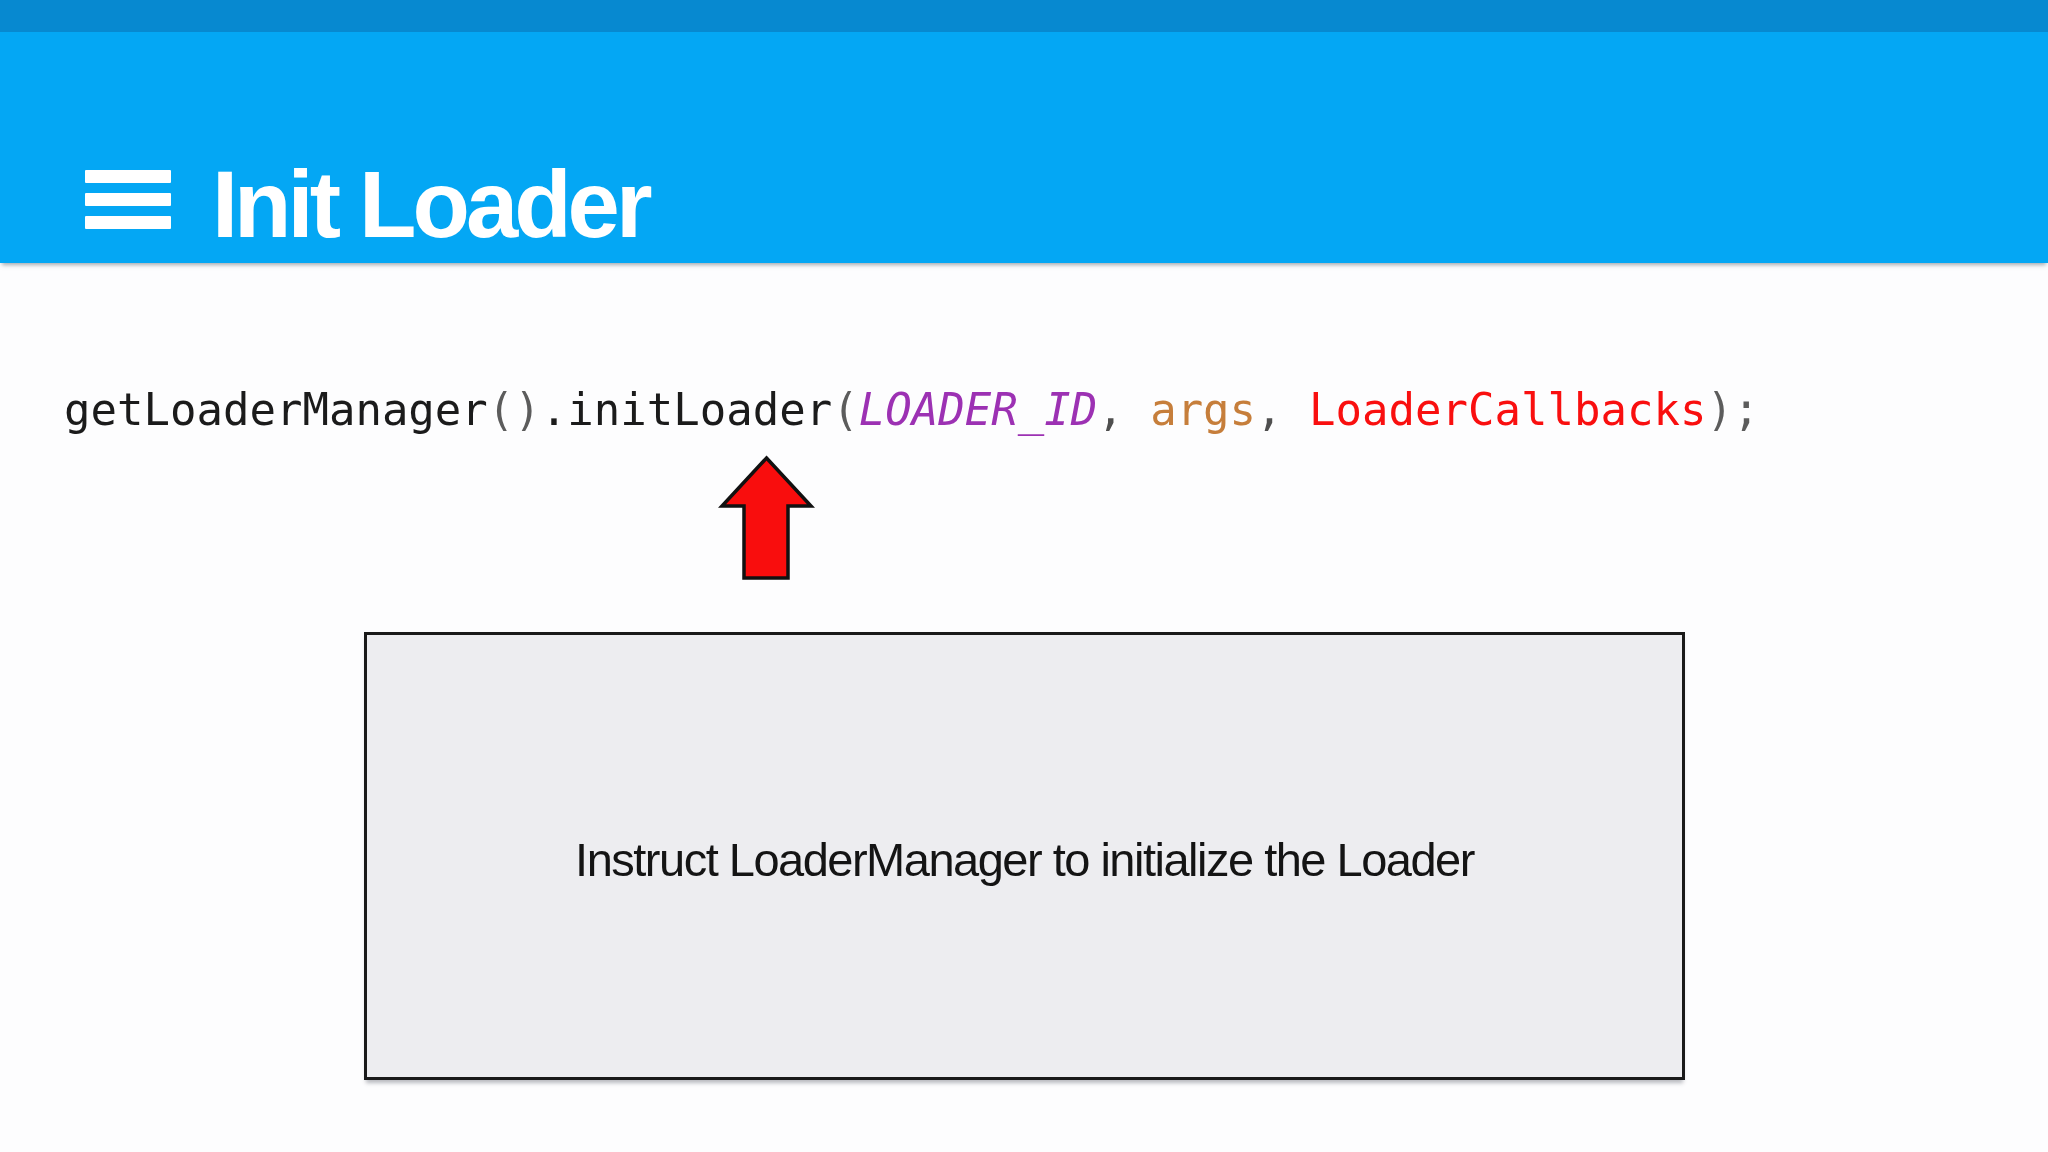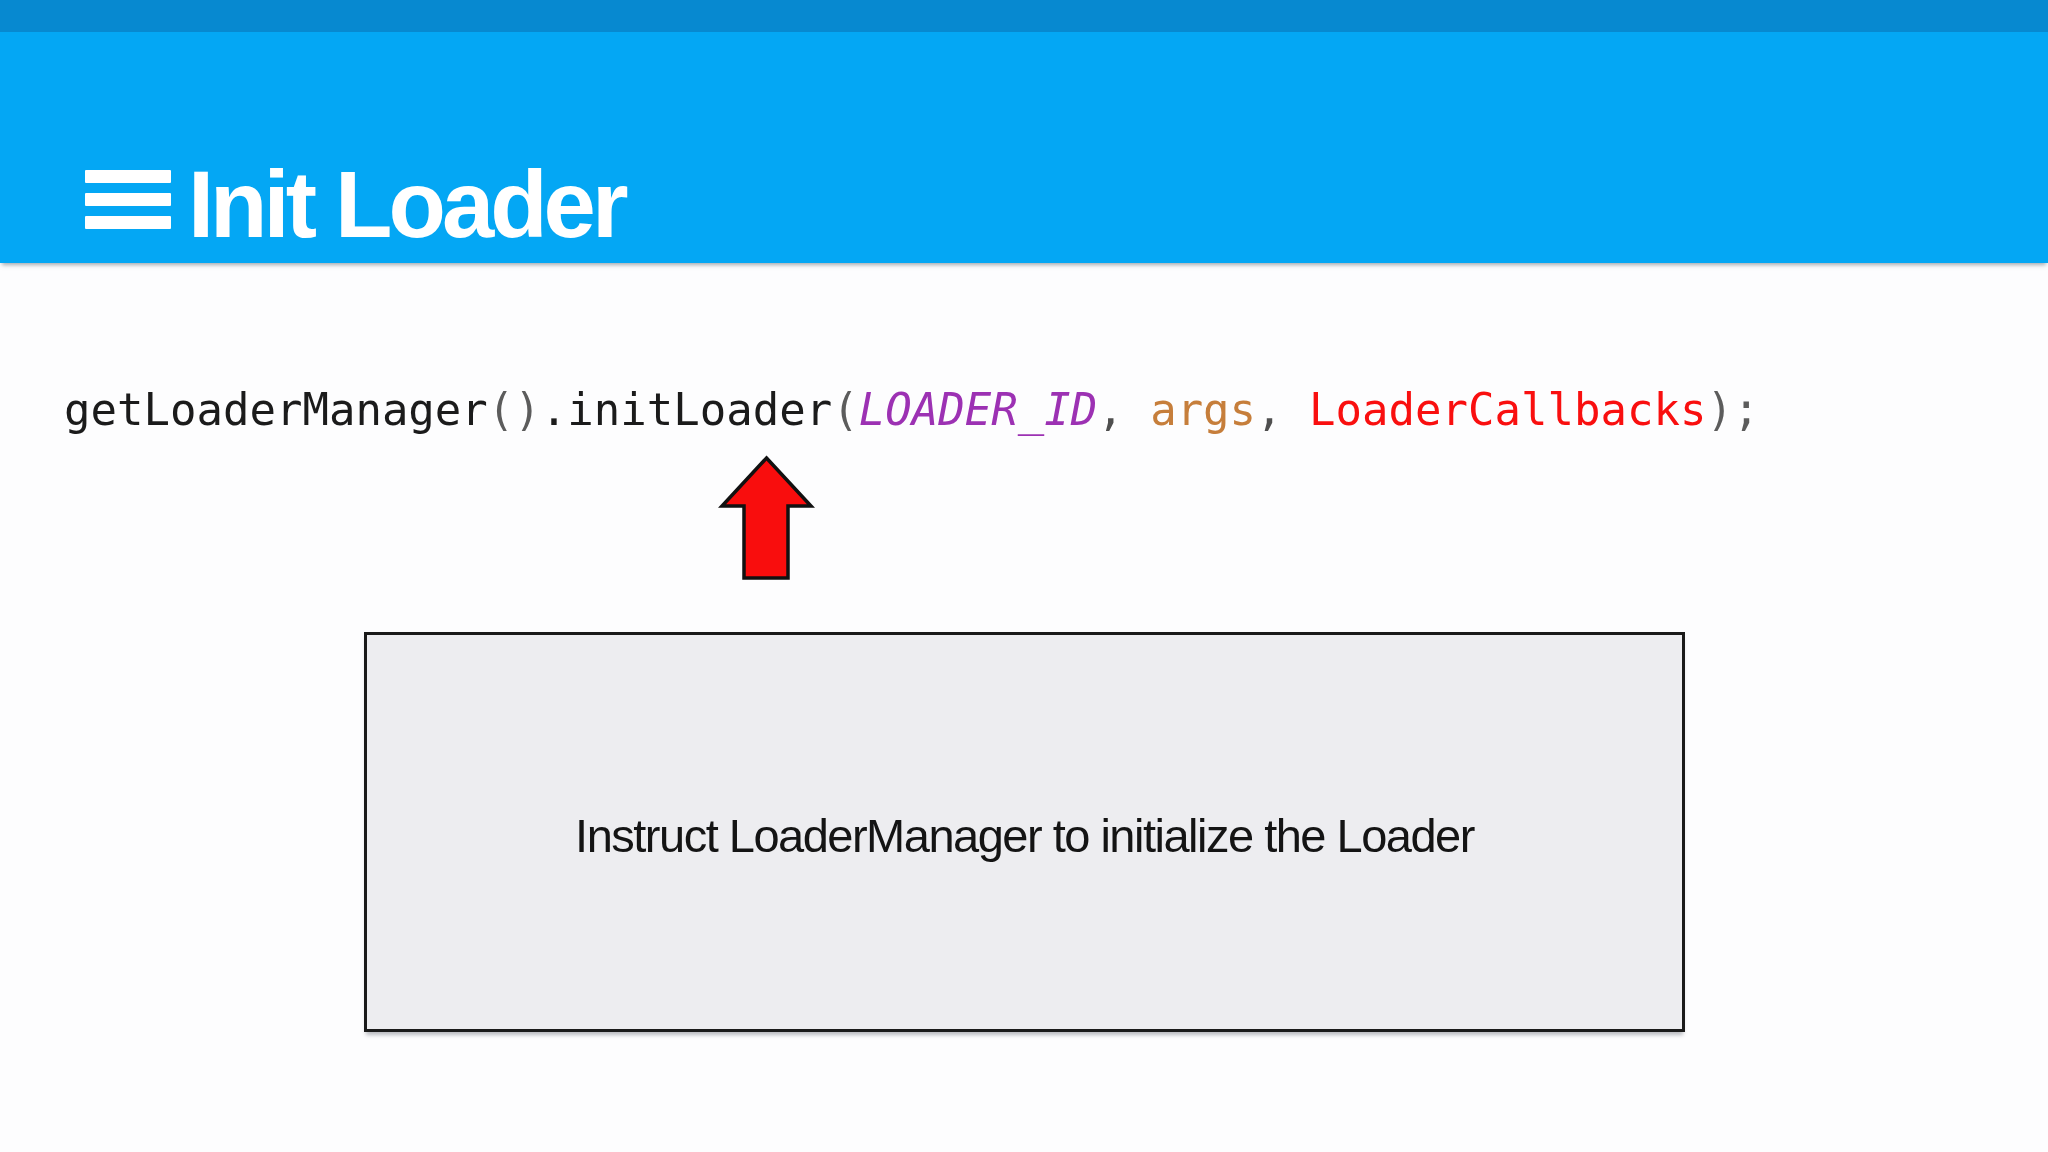--- a/index.html
+++ b/index.html
@@ -43,21 +43,21 @@
     cursor: pointer;
   }
   .hamburger .bar {
     height: 13px;
     background: #ffffff;
     border-radius: 1px;
   }
 
   .page-title {
     position: absolute;
-    left: 188px; top: 126px;
+    left: 212px; top: 126px;
     margin: 0;
     color: #ffffff;
     font-size: 94px;
     font-weight: bold;
     letter-spacing: -4px;
     line-height: 1;
     white-space: nowrap;
   }
 
   
@@ -74,21 +74,21 @@
   .up-arrow {
     position: absolute;
     left: 718px; top: 455px;
     width: 97px; height: 127px;
   }
 
   
   .note-box {
     position: absolute;
     left: 364px; top: 632px;
-    width: 1321px; height: 400px;
+    width: 1321px; height: 448px;
     box-sizing: border-box;
     background: var(--box-fill, #ededf0);
     border: 3px solid var(--box-border, #1a1a1a);
     box-shadow: 0 5px 4px -2px rgba(100,105,115,0.45);
     display: flex;
     align-items: center;
     justify-content: center;
   }
   .note-text {
     color: var(--box-text, #141414);

